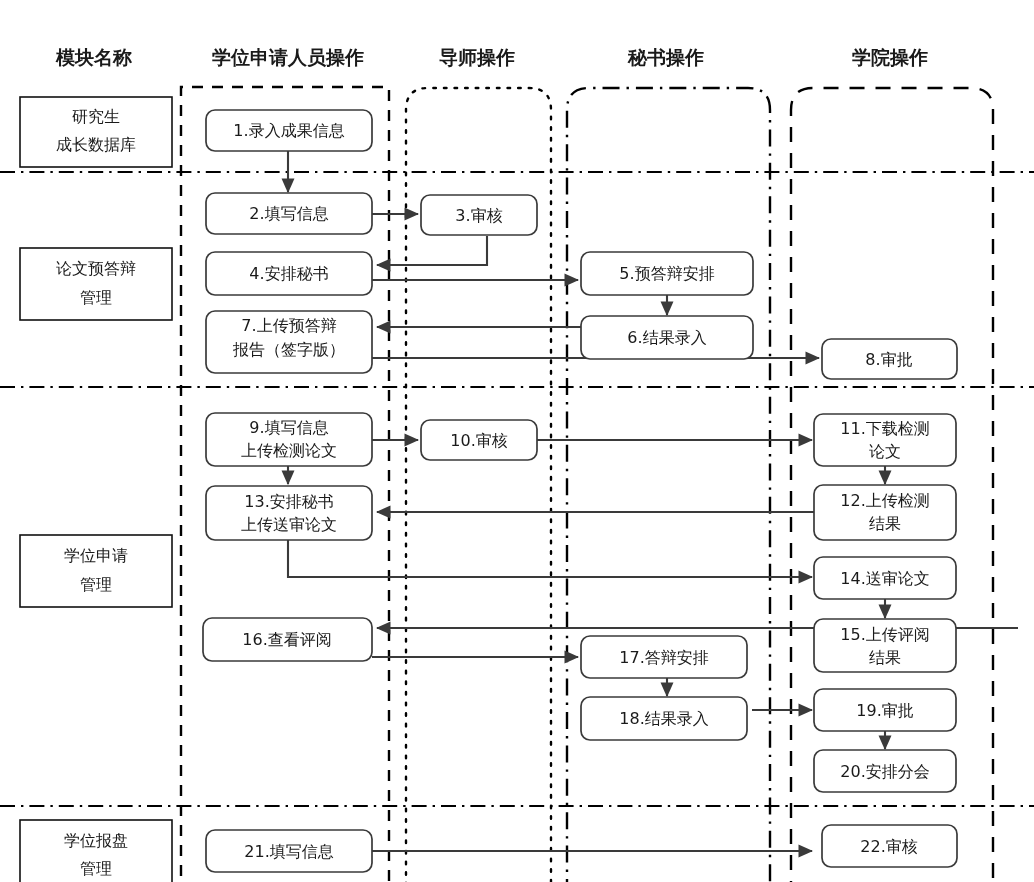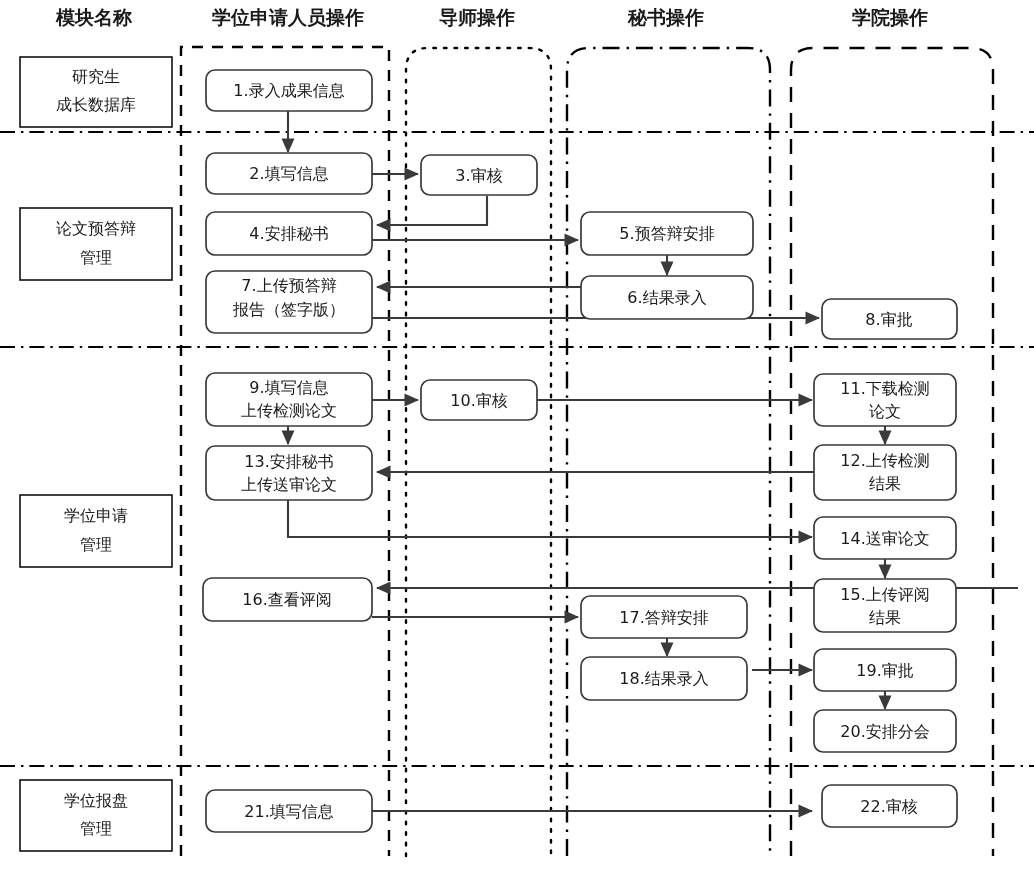--- a/index.html
+++ b/index.html
@@ -1,20 +1,20 @@
 <!DOCTYPE html>
 <html><head>
 <meta charset="utf-8">
 <style>
   html,body{margin:0;padding:0;background:#ffffff;}
   body{
     font-family:"DejaVu Sans","Liberation Sans",sans-serif;
     width:1034px;height:882px;overflow:hidden;
   }
-  #stage{position:relative;width:1034px;height:698px;}
+  #stage{position:relative;width:1034px;height:698px;margin-top:40px;}
   svg#chart{position:absolute;left:0;top:0;width:1034px;height:882px;}
 
   .col-header{
     font-size:19px;font-weight:700;fill:#1a1a1a;
     text-anchor:middle;dominant-baseline:middle;
     font-family:"DejaVu Sans","Liberation Sans",sans-serif;
   }
   .module-text{
     font-size:16px;fill:#1a1a1a;text-anchor:middle;
     font-family:"DejaVu Sans","Liberation Sans",sans-serif;

